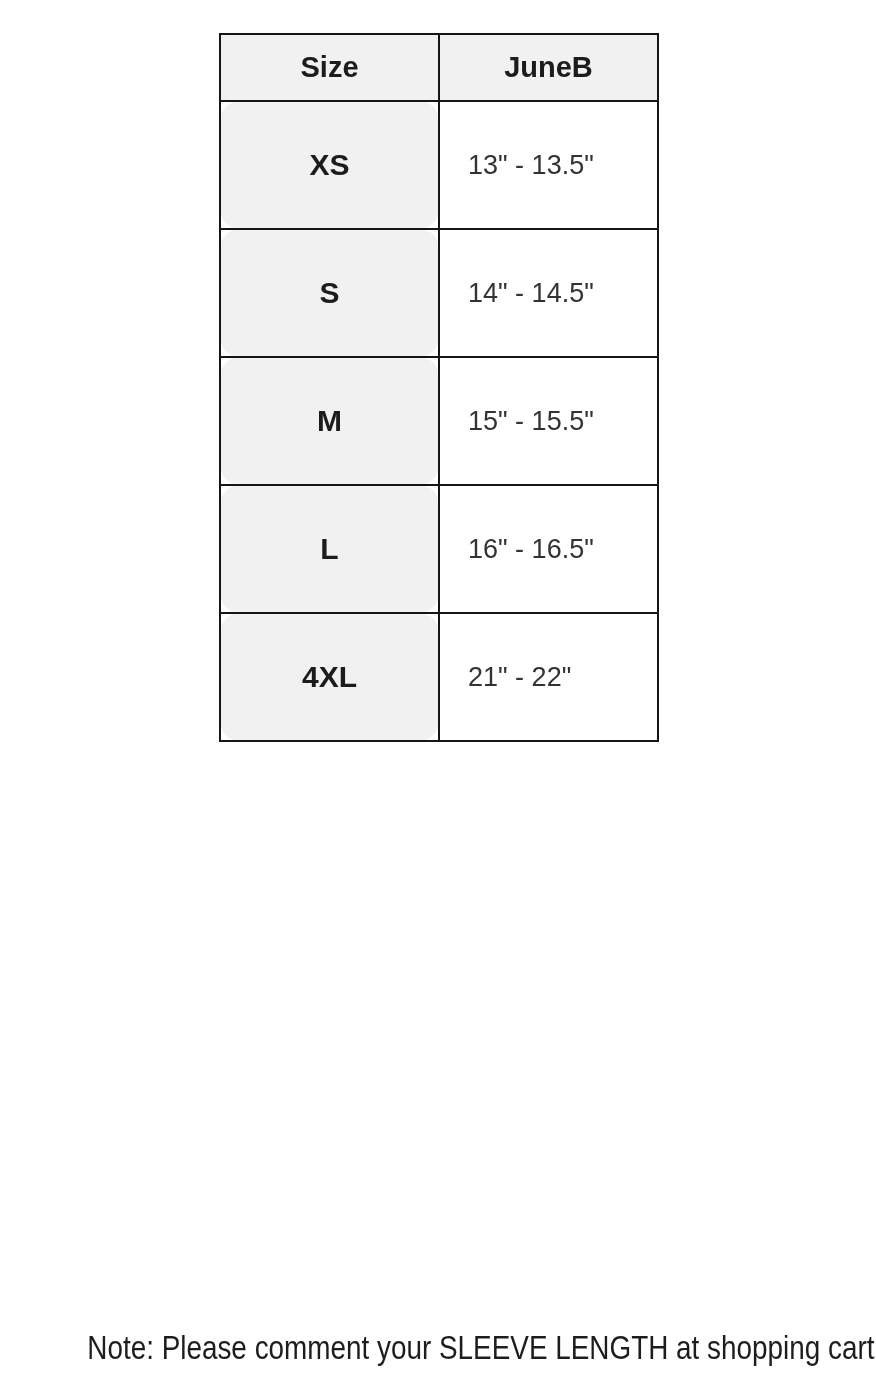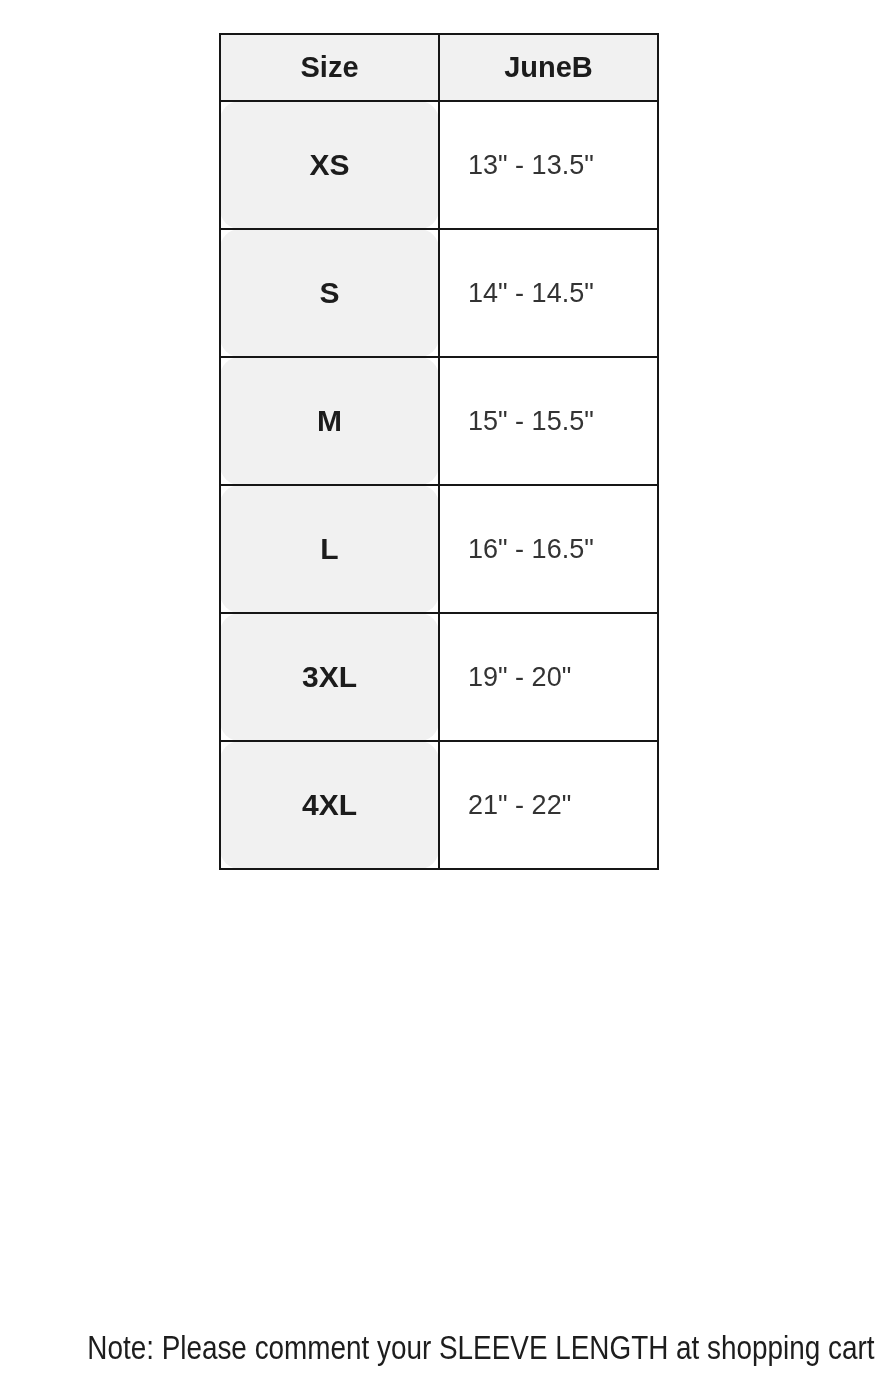--- a/index.html
+++ b/index.html
@@ -125,24 +125,20 @@
       <td class="neck-cell">15" - 15.5"</td>
     </tr>
 
     <tr>
       <td class="size-cell">L</td>
       <td class="neck-cell">16" - 16.5"</td>
     </tr>
 
 
 
-    <tr>
-      <td class="size-cell">3XL</td>
-      <td class="neck-cell">19" - 20"</td>
-    </tr>
 
     <tr>
       <td class="size-cell">4XL</td>
       <td class="neck-cell">21" - 22"</td>
     </tr>
 
   </tbody>
   </table>
 
   <div class="watermark">JuneB</div>

